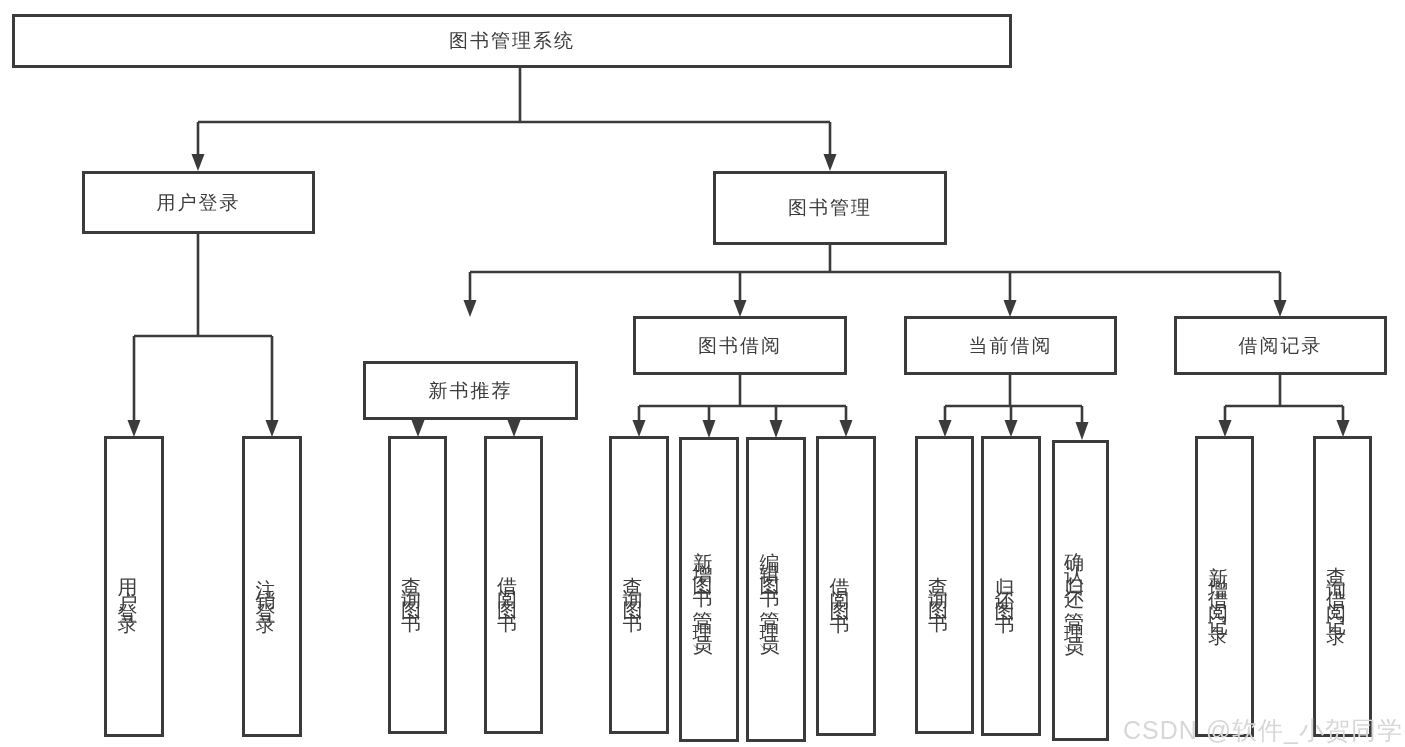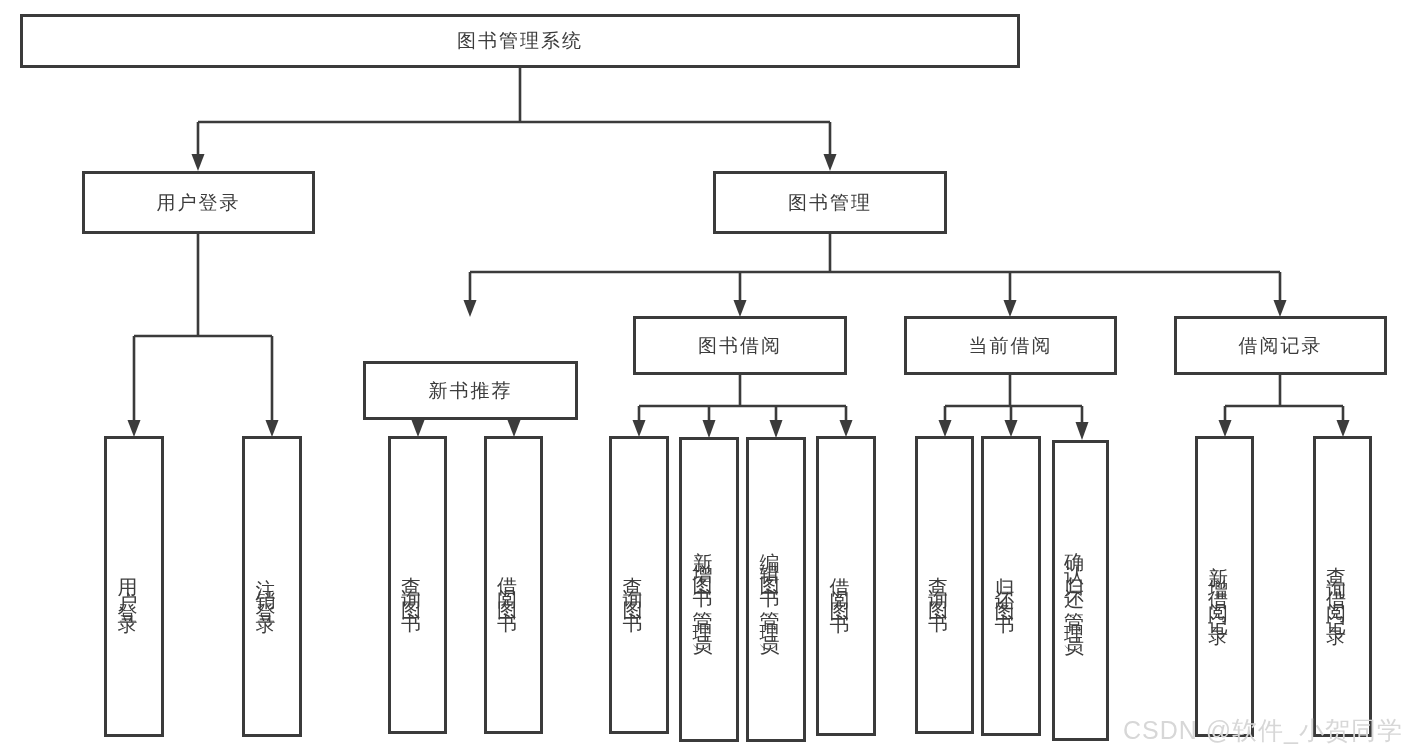--- a/index.html
+++ b/index.html
@@ -81,28 +81,28 @@
     <path class="wire" d="M1010 374 V406 M945 406 H1082 M945 406 V422 M1011 406 V422 M1082 406 V424"></path>
     <polygon class="arrowhead" points="938.5,420 951.5,420 945,437"></polygon>
     <polygon class="arrowhead" points="1004.5,420 1017.5,420 1011,437"></polygon>
     <polygon class="arrowhead" points="1075.5,422 1088.5,422 1082,440"></polygon>
 
     <path class="wire" d="M1280 374 V406 M1225 406 H1343 M1225 406 V422 M1343 406 V422"></path>
     <polygon class="arrowhead" points="1218.5,420 1231.5,420 1225,437"></polygon>
     <polygon class="arrowhead" points="1336.5,420 1349.5,420 1343,437"></polygon>
   </svg>
 
-  <div class="box hbox" style="left:20px;top:14px;width:1000px;height:54px;">
+  <div class="box hbox" style="left:12px;top:14px;width:1000px;height:54px;">
     <span>图书管理系统</span>
   </div>
 
   <div class="box hbox" style="left:82px;top:171px;width:233px;height:63px;">
     <span>用户登录</span>
   </div>
-  <div class="box hbox" style="left:713px;top:171px;width:234px;height:63px;">
+  <div class="box hbox" style="left:713px;top:171px;width:234px;height:74px;">
     <span>图书管理</span>
   </div>
 
   <div class="box hbox" style="left:363px;top:316px;width:215px;height:59px;margin-top:45px;">
     <span>新书推荐</span>
   </div>
   <div class="box hbox" style="left:904px;top:316px;width:213px;height:59px;">
     <span>当前借阅</span>
   </div>
   <div class="box hbox" style="left:633px;top:316px;width:214px;height:59px;">

